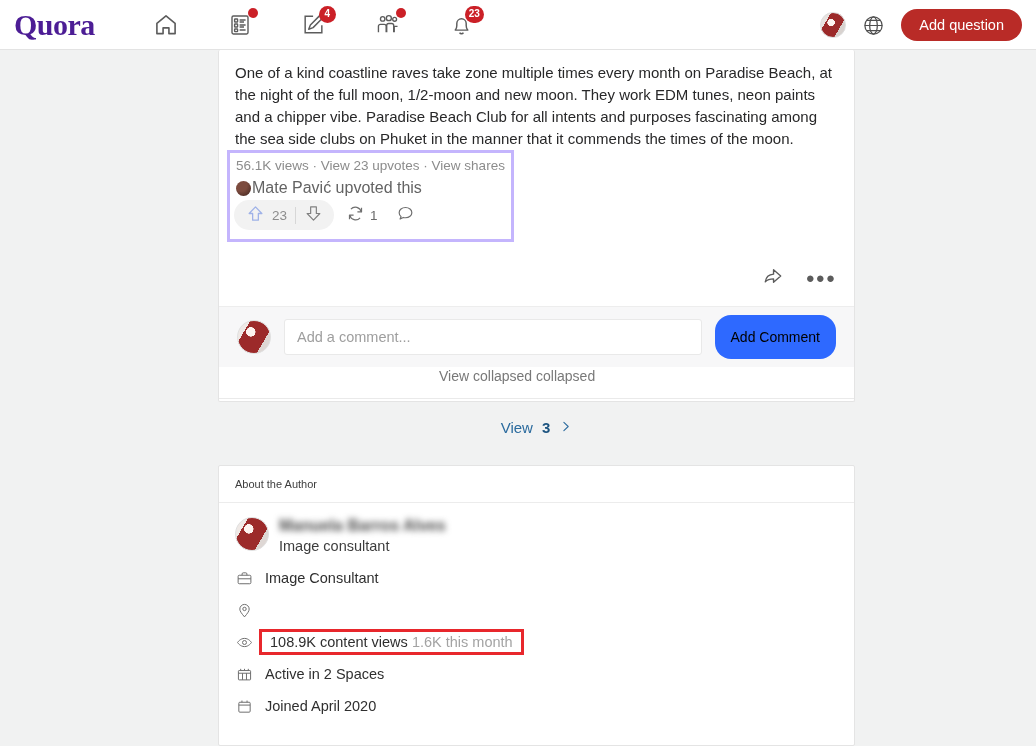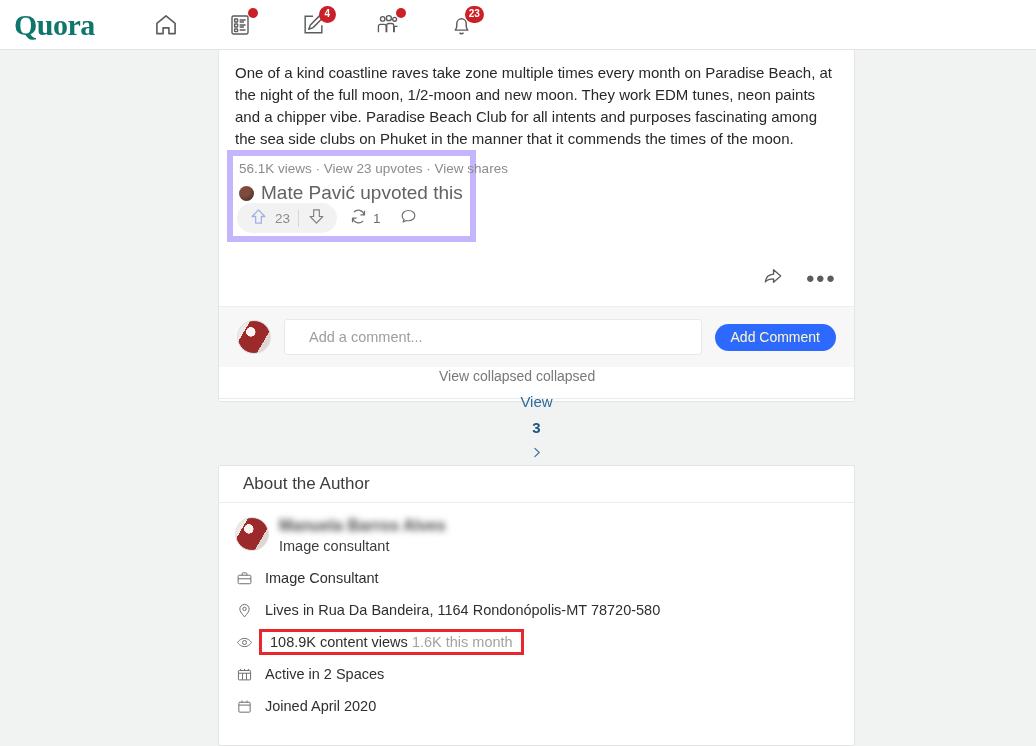--- a/index.html
+++ b/index.html
@@ -18,21 +18,21 @@
     height:50px; width:100%;
     background:#ffffff;
     border-bottom:1px solid #e3e3e3;
     display:flex; align-items:center;
     position:relative;
   }
   .logo {
     font-family:"Liberation Serif", serif;
     font-weight:bold;
     font-size:30px;
-    color:#0f766e;
+    color:#4c1d95;
     margin-left:14px;
     letter-spacing:-0.5px;
     line-height:1;
   }
   .nav-icons {
     display:flex; align-items:center;
     margin-left:56px;
     gap:44px;
   }
   .nav-item {
@@ -122,32 +122,32 @@
     padding:12px 16px 0 16px;
     font-size:15px;
     line-height:22px;
     color:#282829;
   }
 
   
   .stats-block {
     position:absolute;
     left:8px; top:100px;
-    width:249px; height:92px;
-    border:6px solid #c4b5fd;
+    width:287px; height:92px;
+    border:3px solid #c4b5fd;
   }
   .stats-line {
     position:absolute; left:6px; top:5px;
     font-size:13.5px; color:#8c8c8c;
     white-space:nowrap;
   }
   .upvoter-line {
     position:absolute; left:6px; top:26px;
-    display:flex; align-items:center; gap:7px;
-    font-size:19px; color:#636363;
+    display:flex; align-items:center; gap:1px;
+    font-size:16px; color:#636363;
   }
   .upvoter-avatar {
     width:15px; height:15px; border-radius:50%;
     background:radial-gradient(circle at 35% 30%, #7c4b3e 0 40%, #3a211b 100%);
   }
   .actions {
     position:absolute; left:4px; top:47px;
     display:flex; align-items:center; gap:6px;
   }
   .vote-pill {
@@ -193,64 +193,63 @@
       radial-gradient(circle at 40% 34%, #fdf3ef 0 16%, transparent 17%),
       linear-gradient(120deg,#efe9e6 0 24%, #9c2a2a 24% 74%, #ded7d4 74%);
     border:1px solid #e0e0e0;
     flex:none;
   }
   .comment-input {
     flex:1; height:36px;
     background:#fff;
     border:1px solid #e9e9e9;
     border-radius:3px;
-    padding:0 24px;
+    padding:0 12px;
     font-family:"Liberation Sans", sans-serif;
     font-size:14.5px;
     color:#282829;
     outline:none;
   }
   .comment-input::placeholder { color:#9e9e9e; }
   .add-comment-btn {
     background:#2e69ff;
-    color:#fef9c3;
+    color:#000000;
     border:none;
     border-radius:16px;
-    height:27px;
+    height:44px;
     padding:0 16px;
     font-size:14px;
     font-family:"Liberation Sans", sans-serif;
     cursor:pointer;
     flex:none;
   }
   .collapsed-comments {
     position:absolute; left:220px; top:318px;
     font-size:14px; color:#787878;
     cursor:pointer;
   }
   .other-answers {
     position:absolute; left:0; right:0; top:348px;
     height:58px;
     border-top:1px solid #eaeaea;
     display:flex; align-items:center; justify-content:center;
     gap:9px;
     color:#2b6b9e;
     font-size:15px;
     cursor:pointer;
-    flex-direction:column;
   }
   .other-answers b { color:#1c5480; }
 
   
   .author-header {
     height:37px;
     border-bottom:1px solid #ececec;
     display:flex; align-items:center;
-    padding:0 24px;
-    font-size:17px;
+    padding:0 16px;
+    font-size:11px;
     color:#3d3d3d;
   }
   .author-top {
     display:flex; align-items:flex-start;
     padding:14px 0 0 16px;
     gap:10px;
   }
   .avatar-author {
     width:34px; height:34px; border-radius:50%;
     background:
@@ -338,20 +337,31 @@
         <svg width="25" height="25" viewBox="0 0 24 24" fill="none" stroke="#5c5c5c" stroke-width="1.4">
           <path d="M6 17.4c1.2-1.2 1.5-2.6 1.5-4.4V11a4.5 4.5 0 0 1 9 0v2c0 1.8.3 3.2 1.5 4.4z" stroke-linejoin="round"></path>
           <path d="M10.2 19.8a2 2 0 0 0 3.6 0"></path>
         </svg>
       </span>
       <span class="badge">23</span>
     </div>
   </div>
 
 
+  <div class="hdr-right">
+    <div class="avatar-hdr"></div>
+    <span style="cursor:pointer;display:flex">
+      <svg width="23" height="23" viewBox="0 0 24 24" fill="none" stroke="#4f4f4f" stroke-width="1.3">
+        <circle cx="12" cy="12" r="9"></circle>
+        <ellipse cx="12" cy="12" rx="4" ry="9"></ellipse>
+        <path d="M3 12h18M4.8 6.6h14.4M4.8 17.4h14.4"></path>
+      </svg>
+    </span>
+    <button class="add-question">Add question</button>
+  </div>
 </div>
 
 <div class="page">
 
   <div class="card" id="answer-card">
 
     <div class="answer-body">One of a kind coastline raves take zone multiple times every month on Paradise Beach, at the night of the full moon, 1/2-moon and new moon. They work EDM tunes, neon paints and a chipper vibe. Paradise Beach Club for all intents and purposes fascinating among the sea side clubs on Phuket in the manner that it commends the times of the moon.</div>
 
     <div class="stats-block">
       <div class="stats-line">56.1K views · View 23 upvotes · View shares</div>
@@ -455,21 +465,20 @@
       </div>
 
 
       <div class="detail-row">
         <span class="ico">
           <svg width="17" height="17" viewBox="0 0 24 24" fill="none" stroke="#6d6d6d" stroke-width="1.4">
             <path d="M12 21c4.4-5 6.6-8.3 6.6-11A6.6 6.6 0 0 0 5.4 10c0 2.7 2.2 6 6.6 11z" stroke-linejoin="round"></path>
             <circle cx="12" cy="9.8" r="2.4"></circle>
           </svg>
         </span>
-        <span>Lives in Rua Da Bandeira, 1164 Rondonópolis-MT 78720-580</span>
       </div>
 
       <div class="detail-row">
         <span class="ico">
           <svg width="17" height="17" viewBox="0 0 24 24" fill="none" stroke="#6d6d6d" stroke-width="1.4">
             <path d="M2.2 12S5.8 6.2 12 6.2 21.8 12 21.8 12 18.2 17.8 12 17.8 2.2 12 2.2 12z" stroke-linejoin="round"></path>
             <circle cx="12" cy="12" r="2.8"></circle>
           </svg>
         </span>
         <span class="views-box">

